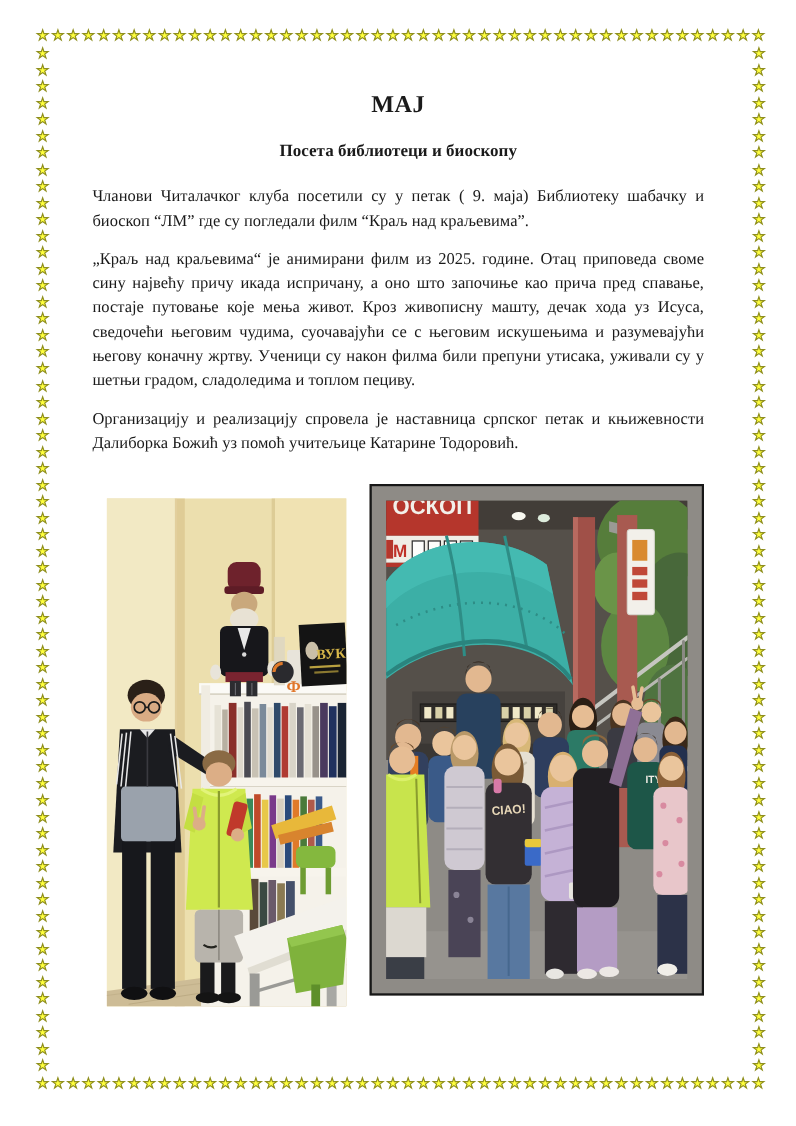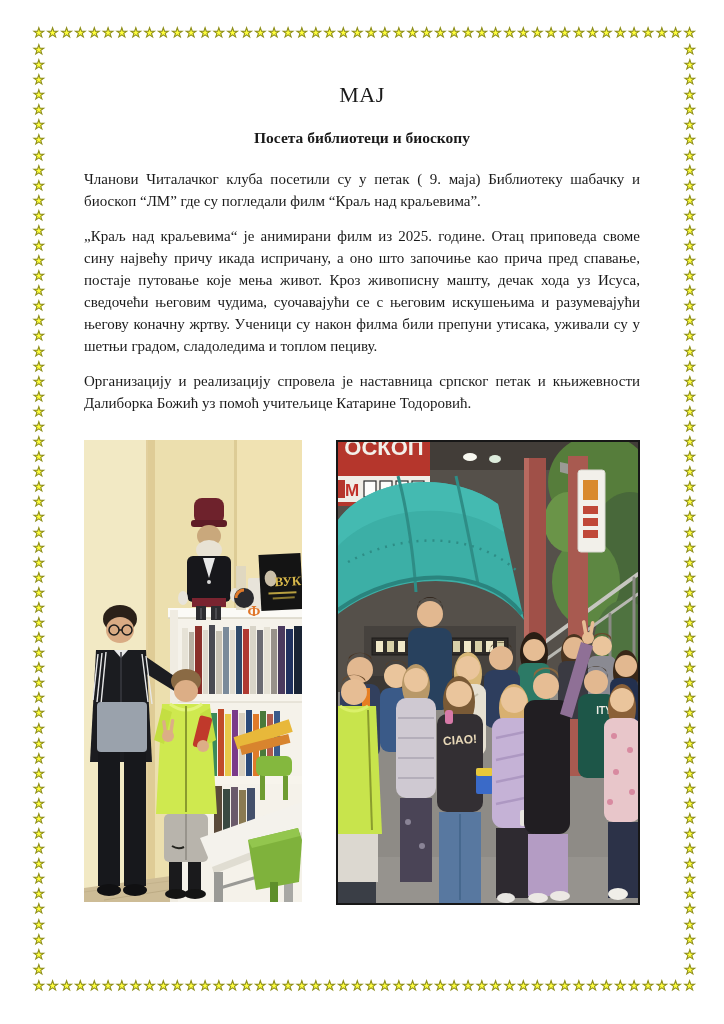--- a/index.html
+++ b/index.html
@@ -22,38 +22,38 @@
   .stars-top { top:27px; }
   .stars-bottom { top:980px; }
   .stars-col { position:absolute; width:13px; top:44px; height:932px;
     display:flex; flex-direction:column; justify-content:space-between; }
   .stars-left { left:33px; }
   .stars-right { left:684px; }
 
   
   .content { position:absolute; left:84px; top:82px; width:556px; }
   .doc-title {
-    margin:0; text-align:center; font-size:22px; font-weight:normal;
+    margin:0; text-align:center; font-size:22px; font-weight:bold;
     letter-spacing:0.5px;
   }
   .doc-subtitle {
     margin:21px 0 0 0; text-align:center; font-size:15.5px; font-weight:bold;
   }
   .doc-para {
     margin:21px 0 0 0; font-size:15px; line-height:22px;
     text-align:justify; text-justify:inter-word;
   }
   .doc-para + .doc-para { margin-top:13px; }
 
   
   .photos {
     margin-top:26px; display:flex; justify-content:space-between;
     align-items:flex-start;
   }
-  figure { margin:0; padding:0; }
+  figure { margin:0; padding:13px; }
   .photo-left  { width:218px; height:462px; }
   .photo-right { width:304px; height:465px; border:2px solid #171717;
     box-sizing:border-box; background:#8e8b86; }
   .photo-left svg, .photo-right svg { display:block; width:100%; height:100%; }
 </style>
 </head>
 <body>
 
 <div class="stars-row stars-top">
     <span class="star">★</span>

